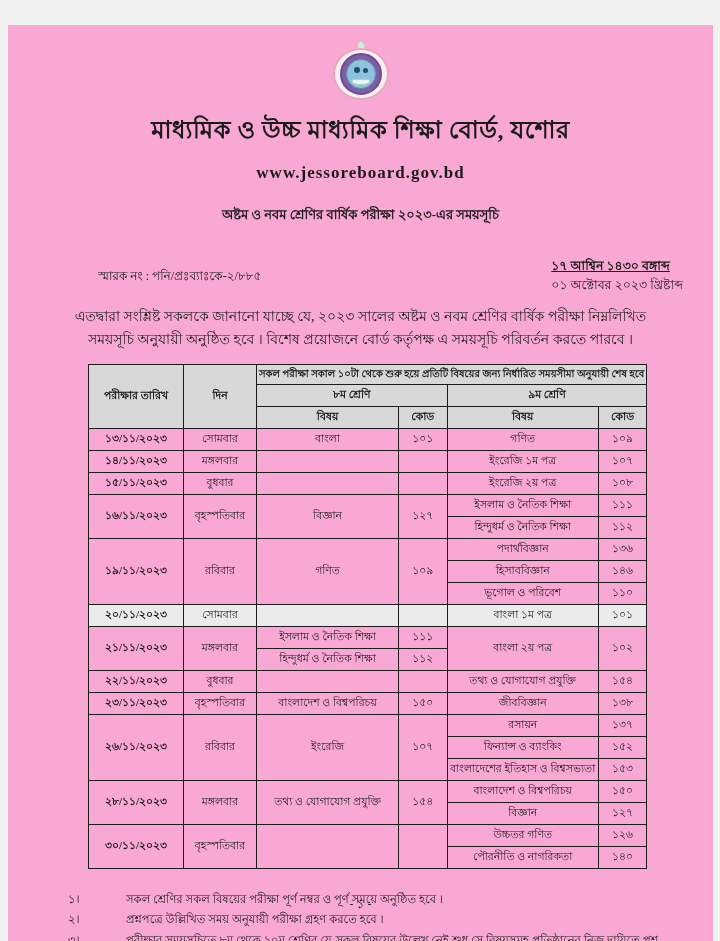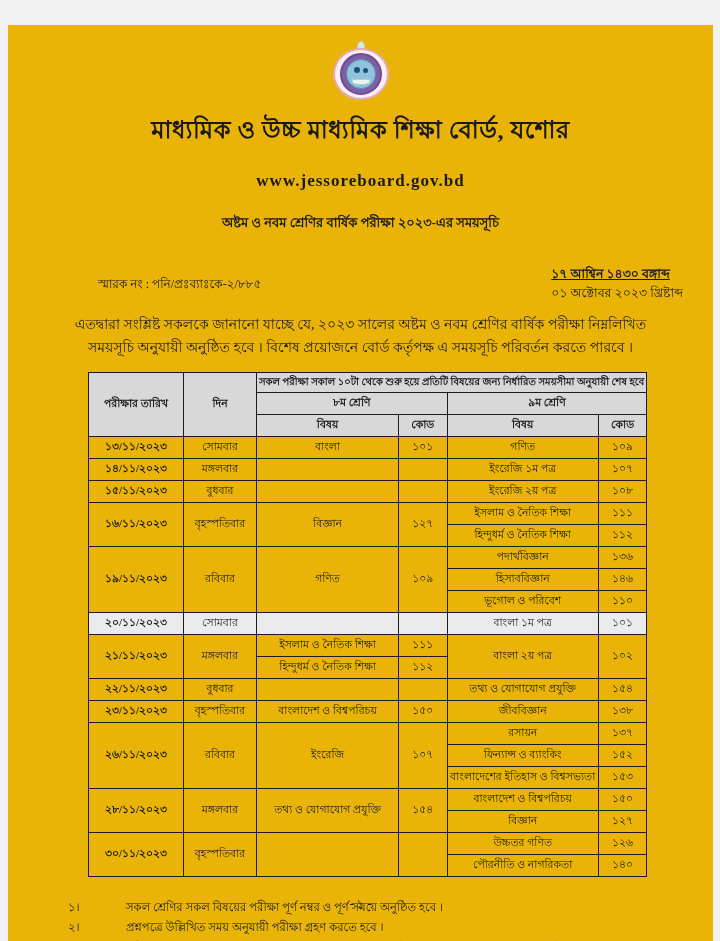--- a/index.html
+++ b/index.html
@@ -6,42 +6,42 @@
   html,body { width:720px; height:941px; }
   body {
     background:#f1f1f1;
     font-family:"Liberation Serif", serif;
     color:#1a1a1a;
     position:relative;
     overflow:hidden;
   }
   .page {
     position:absolute; top:25px; left:8px; right:7px; bottom:0;
-    background:#eab308;
+    background:#f9a8d4;
   }
 
   
   .logo-wrap { display:flex; justify-content:center; padding-top:16px; }
   .logo { position:relative; width:58px; height:62px; }
   .logo .flame { position:absolute; left:50%; top:0; transform:translateX(-50%);
     width:8px; height:10px; background:#d9e8df; border-radius:50% 50% 50% 50%/60% 60% 40% 40%;
     border:1px solid #bcd3c6; }
   .logo .outer { position:absolute; left:1px; top:7px; width:56px; height:52px;
     background:#fbeef2; border:2px solid #e3aabb; border-radius:50%; }
   .logo .mid { position:absolute; left:8px; top:12px; width:42px; height:42px;
     background:#7e5fa5; border:2px solid #6a4d92; border-radius:50%; }
   .logo .inner { position:absolute; left:14px; top:18px; width:30px; height:30px;
     background:#8fc3dd; border:1px solid #5f93b5; border-radius:50%; }
   .logo .dot1 { position:absolute; left:22px; top:26px; width:6px; height:6px; background:#1e4e72; border-radius:50%; }
   .logo .dot2 { position:absolute; left:31px; top:27px; width:5px; height:5px; background:#1e4e72; border-radius:50%; }
   .logo .boat { position:absolute; left:20px; top:38px; width:18px; height:6px; background:#e9f4ee;
     border-radius:0 0 50% 50%; border:1px solid #b8cfc2; }
 
   .board-name { text-align:center; font-size:24px; font-weight:bold; margin-top:8px; letter-spacing:0.5px; }
-  .website { text-align:center; font-size:17px; font-weight:bold; margin-top:20px; letter-spacing:1px; }
+  .website { text-align:center; font-size:17px; font-weight:bold; margin-top:12px; letter-spacing:1px; }
   .doc-title { text-align:center; margin-top:22px; }
   .doc-title span { font-size:13px; font-weight:bold; }
 
   .memo-row { display:flex; justify-content:space-between; align-items:flex-start;
     padding:0 30px 0 90px; margin-top:31px; }
   .memo-no { font-size:12px; padding-top:10px; }
   .date-block { font-size:12.5px; text-align:left; line-height:1.5; }
   .date-block .d1 { text-decoration:underline; font-weight:bold; }
 
   .intro { width:600px; margin:10px auto 0 auto; text-align:center;

